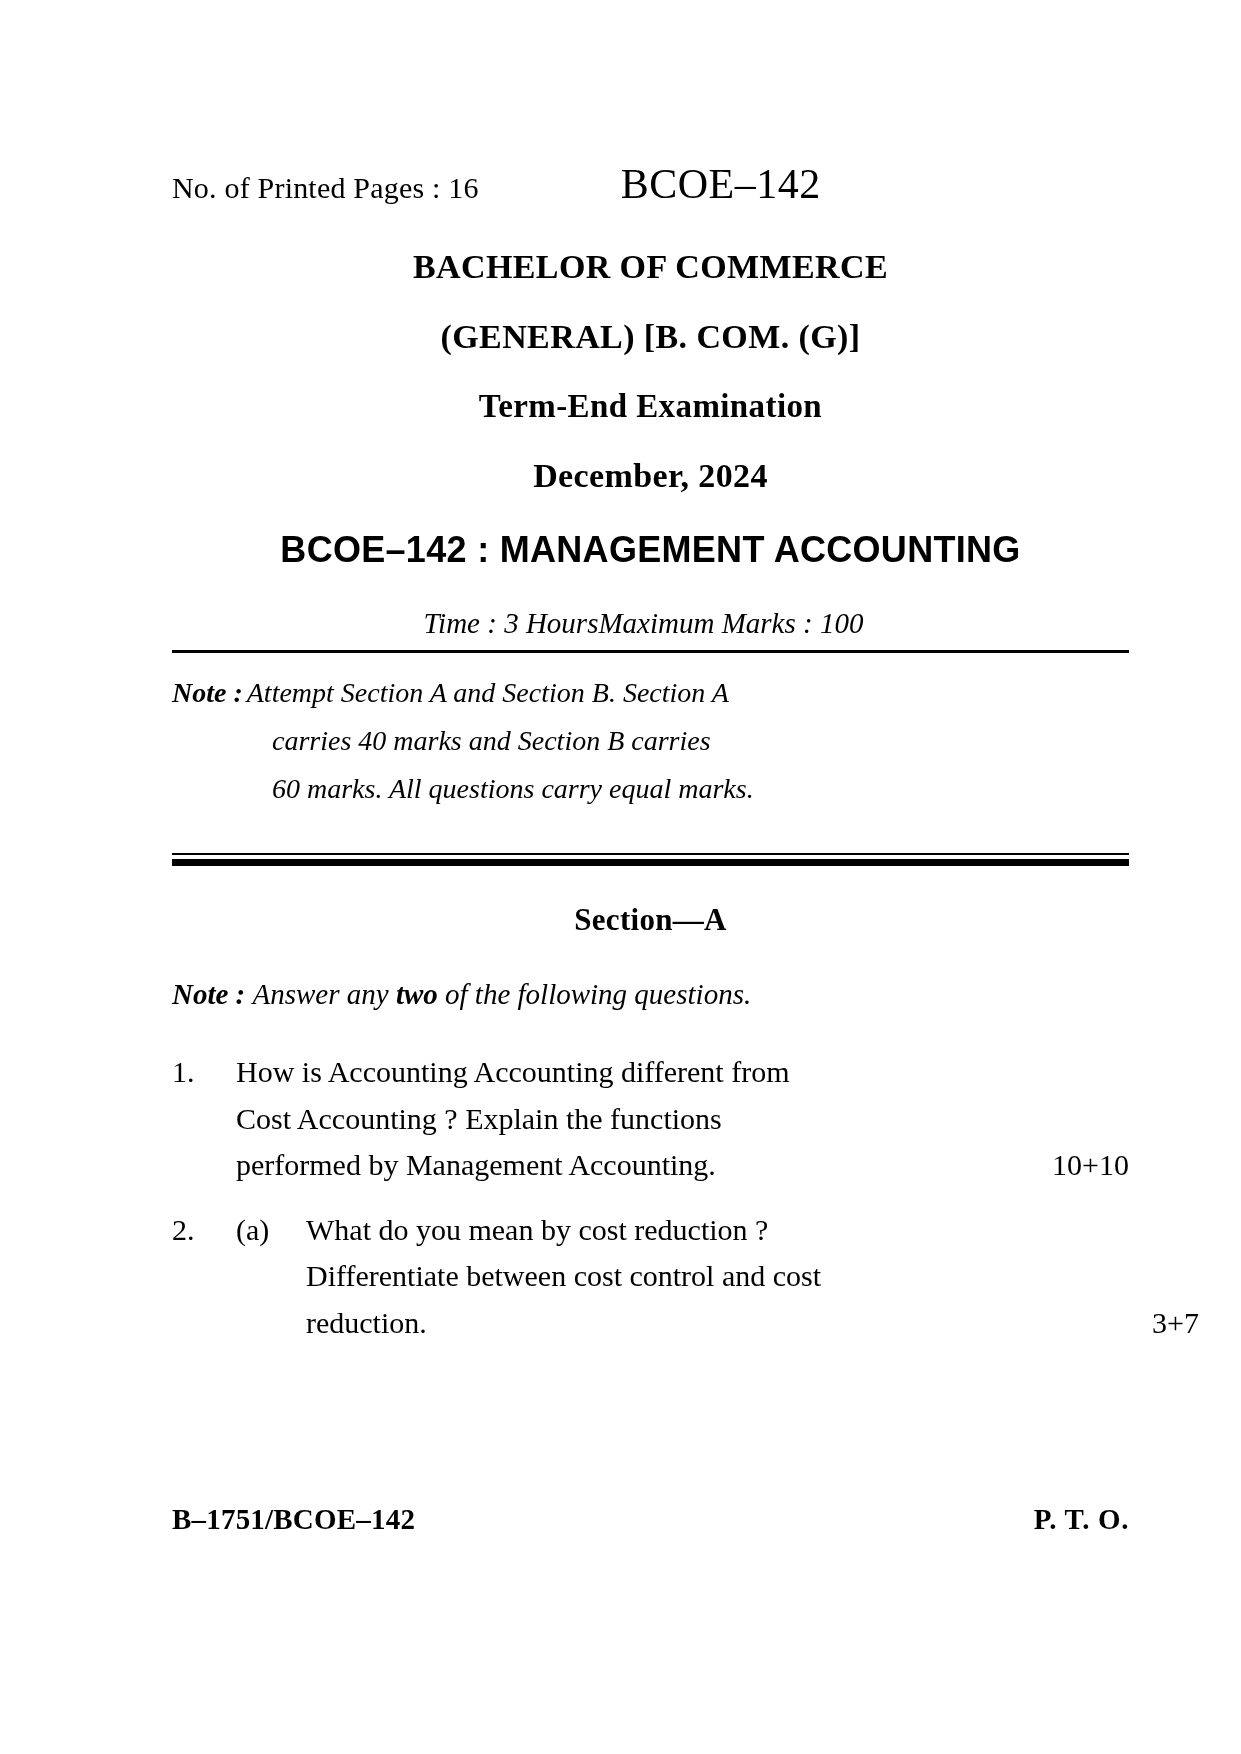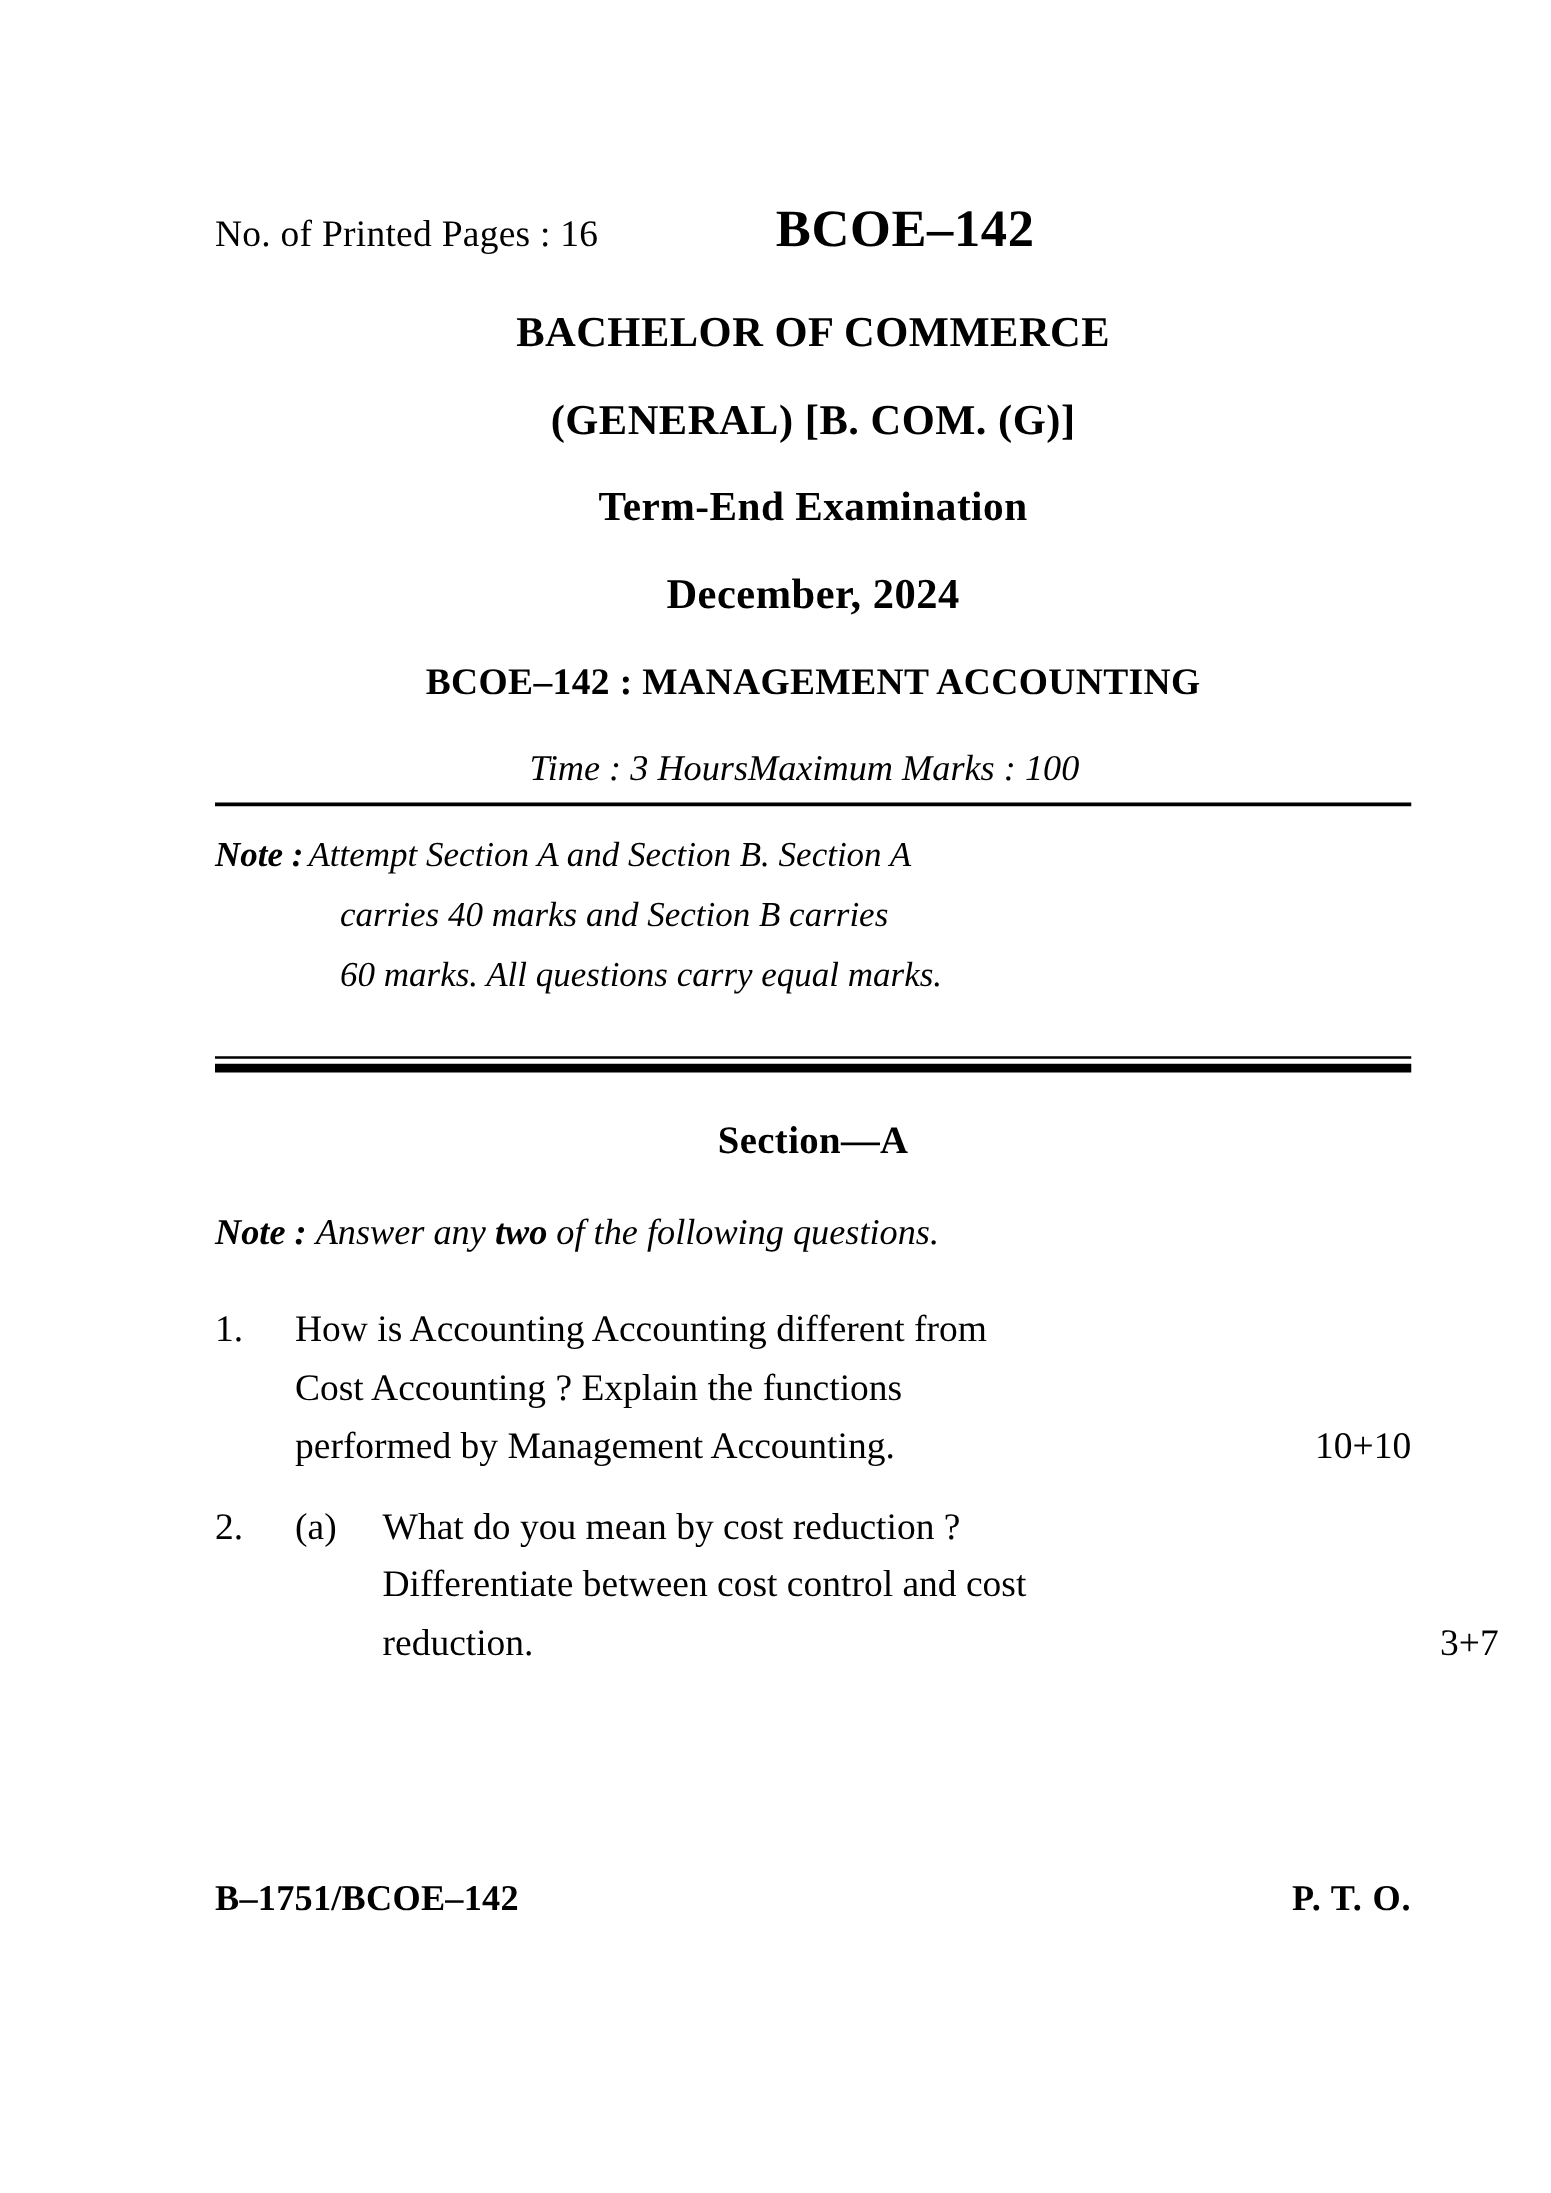--- a/index.html
+++ b/index.html
@@ -32,21 +32,21 @@
     margin-bottom: 42px;
   }
   .printed-pages {
     font-size: 30px;
     font-family: "Liberation Serif", "DejaVu Serif", serif;
     letter-spacing: .2px;
     white-space: nowrap;
   }
   .paper-code {
     font-size: 42px;
-    font-weight: bold;
+    font-weight: normal;
     margin-left: 142px;
     letter-spacing: .5px;
     white-space: nowrap;
   }
 
   
   .title-block {
     text-align: center;
   }
   .title-line {
@@ -54,22 +54,22 @@
     font-weight: bold;
     letter-spacing: .4px;
     line-height: 1.0;
     margin: 0 0 36px 0;
     white-space: nowrap;
   }
   .title-line.t3 { font-size: 33px; }
   .title-line.t4 { font-size: 34px; }
 
   .subject-line {
-    font-family: Liberation Serif, serif;
-    font-size: 30px;
+    font-family: Liberation Sans, sans-serif;
+    font-size: 36px;
     font-weight: bold;
     letter-spacing: .3px;
     text-align: center;
     margin: 0 0 36px 0;
     white-space: nowrap;
   }
 
   
   .time-marks {
     display: flex;

